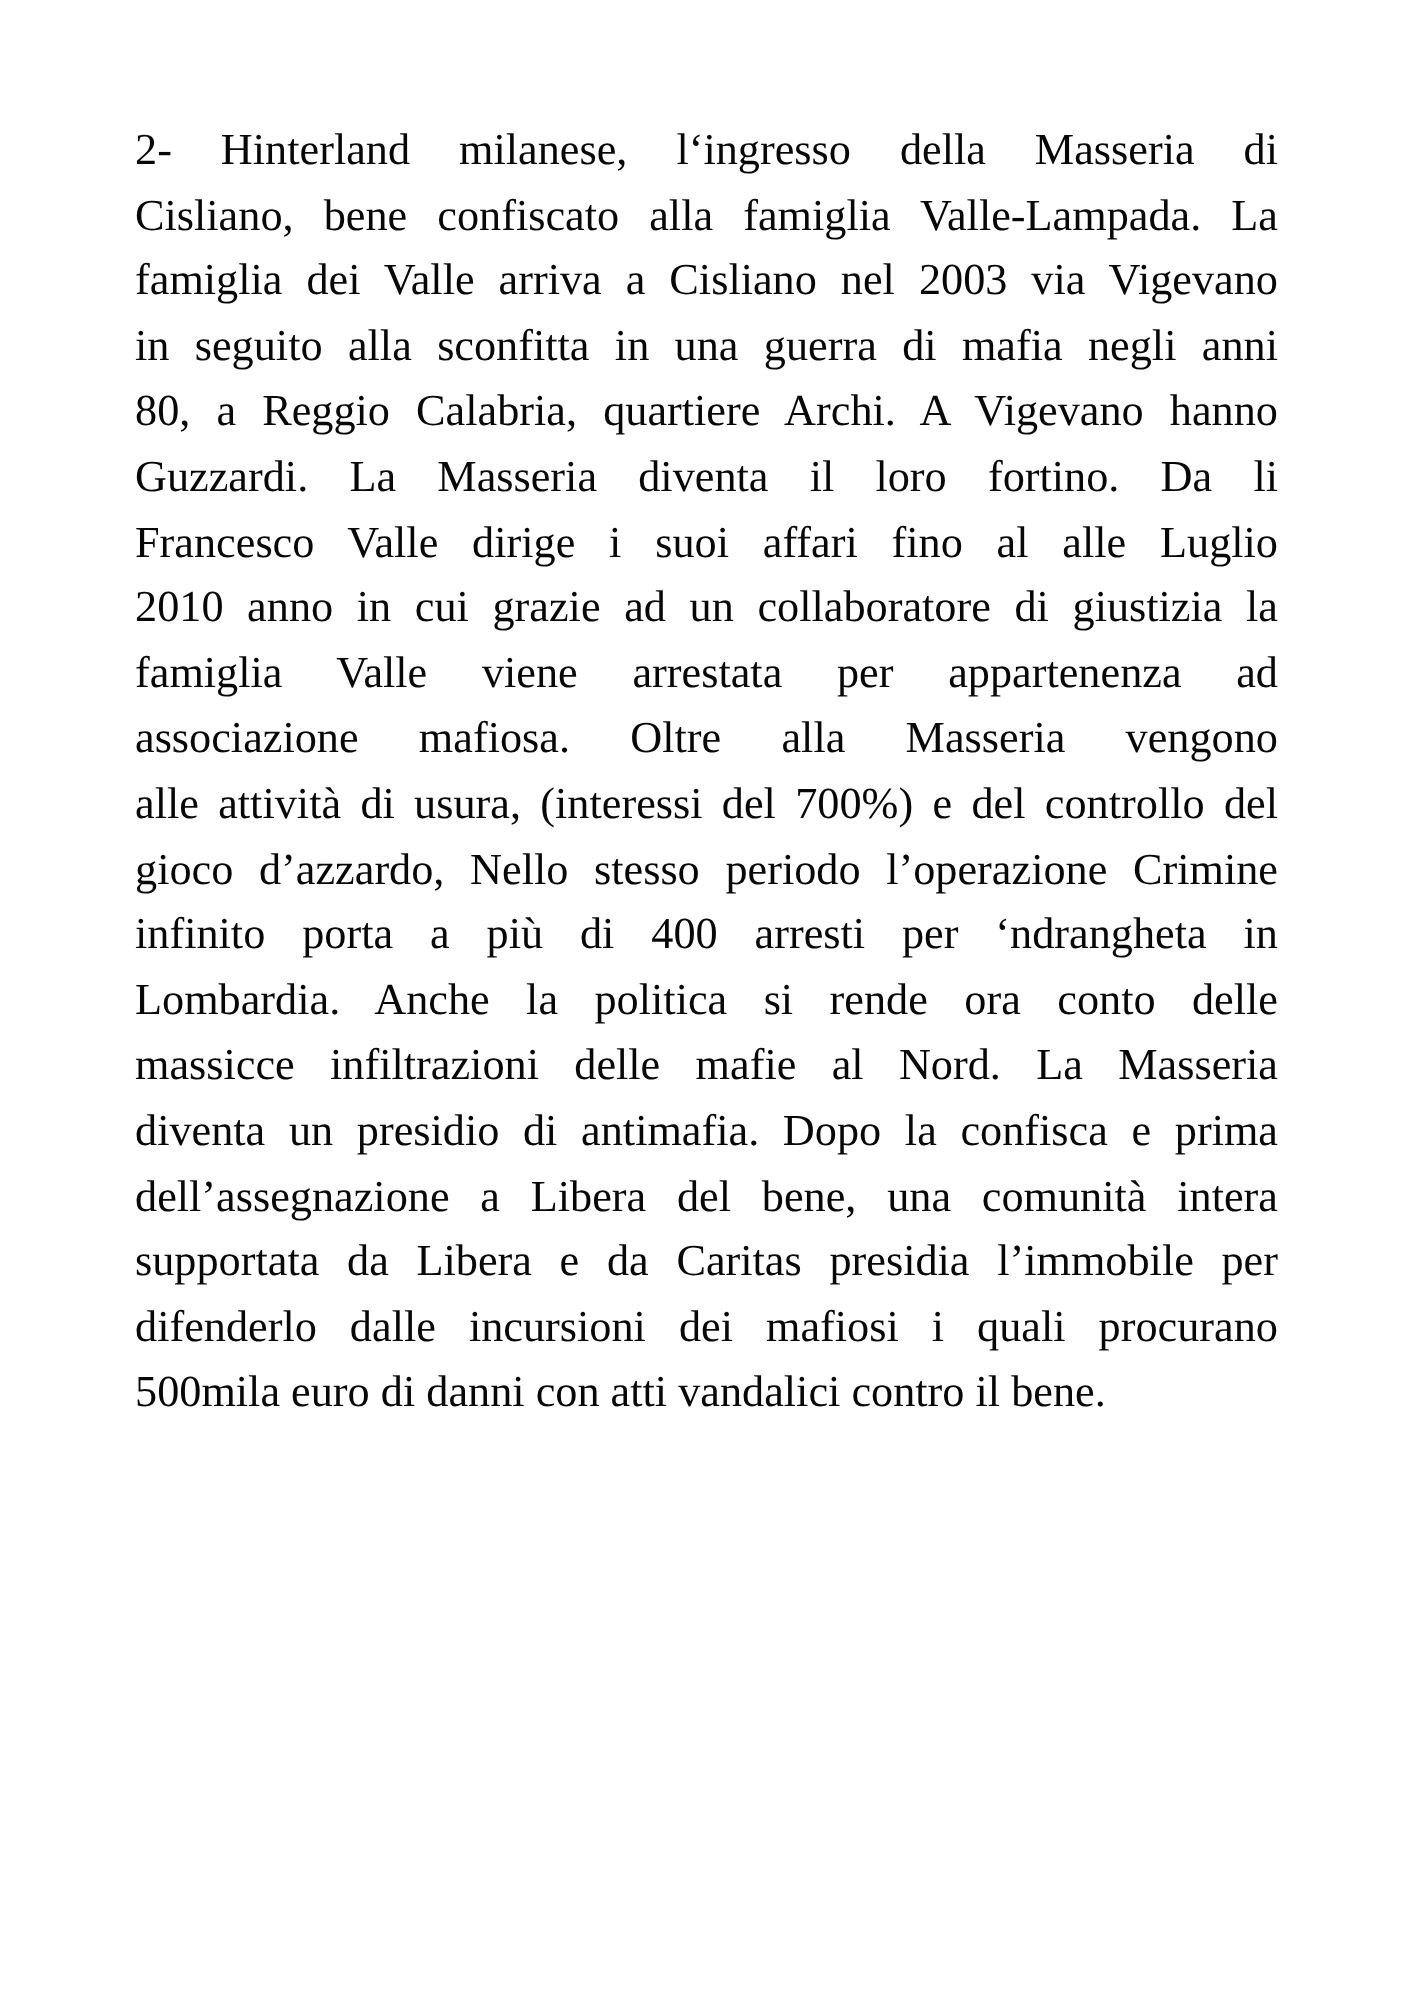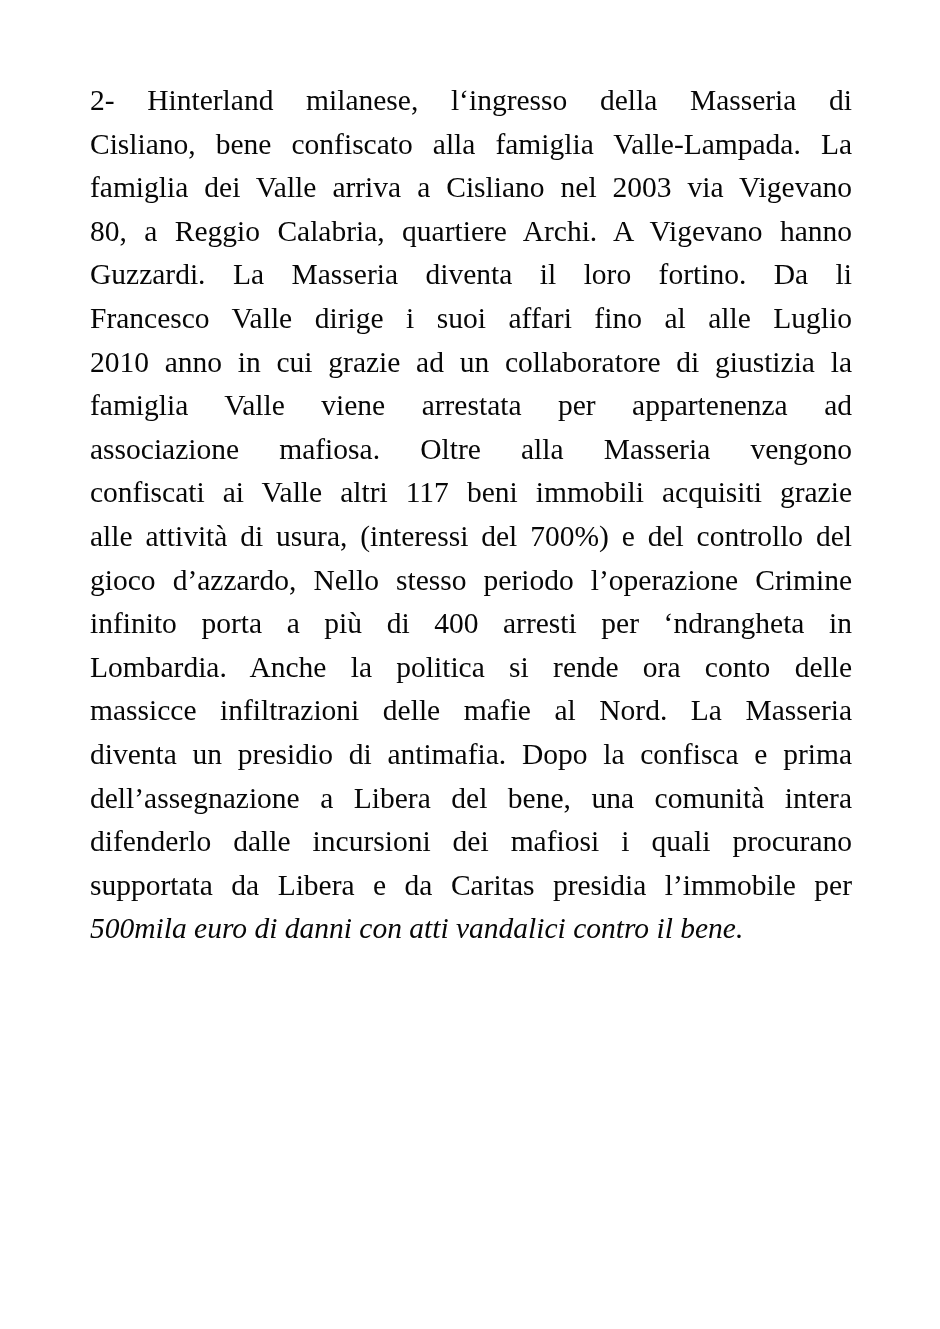--- a/index.html
+++ b/index.html
@@ -29,43 +29,42 @@
     color: #070707;
   }
   .line {
     height: 43.6px;
     text-align: justify;
     text-align-last: justify;
     -moz-text-align-last: justify;
   }
   .line.last {
     text-align-last: left;
-    font-style: italic;
     -moz-text-align-last: left;
   }
 </style>
 </head>
 <body>
 
 <div class="page">
   <div class="paragraph" id="paragraph">
       <div class="line">2- Hinterland milanese, l‘ingresso della Masseria di</div>
       <div class="line">Cisliano, bene confiscato alla famiglia Valle-Lampada. La</div>
       <div class="line">famiglia dei Valle  arriva a Cisliano nel 2003 via Vigevano</div>
+      <div class="line">in seguito alla sconfitta in una guerra di mafia negli anni</div>
       <div class="line">80, a Reggio Calabria, quartiere Archi. A Vigevano hanno</div>
       <div class="line">Guzzardi. La Masseria diventa il loro fortino. Da li</div>
       <div class="line">Francesco Valle dirige i suoi affari fino al alle Luglio</div>
       <div class="line">2010 anno in cui grazie ad un collaboratore di giustizia la</div>
       <div class="line">famiglia Valle viene arrestata per appartenenza ad</div>
       <div class="line">associazione mafiosa. Oltre alla Masseria vengono</div>
-      <div class="line">confiscati ai Valle altri 117 beni immobili acquisiti grazie</div>
       <div class="line">alle attività di usura, (interessi del 700%) e del controllo del</div>
       <div class="line">gioco d’azzardo, Nello stesso periodo l’operazione Crimine</div>
       <div class="line">infinito porta a più di 400 arresti per ‘ndrangheta  in</div>
       <div class="line">Lombardia. Anche la politica si rende ora conto delle</div>
       <div class="line">massicce infiltrazioni delle mafie al Nord.  La Masseria</div>
       <div class="line">diventa un presidio di antimafia. Dopo la confisca e prima</div>
       <div class="line">dell’assegnazione a Libera del bene, una comunità intera</div>
+      <div class="line">supportata da Libera e da Caritas  presidia l’immobile per</div>
       <div class="line">difenderlo dalle incursioni dei mafiosi i quali procurano</div>
-      <div class="line">supportata da Libera e da Caritas  presidia l’immobile per</div>
       <div class="line last">500mila euro di danni con atti vandalici contro il bene.</div>
     </div>
 </div>
 
 </body></html>

